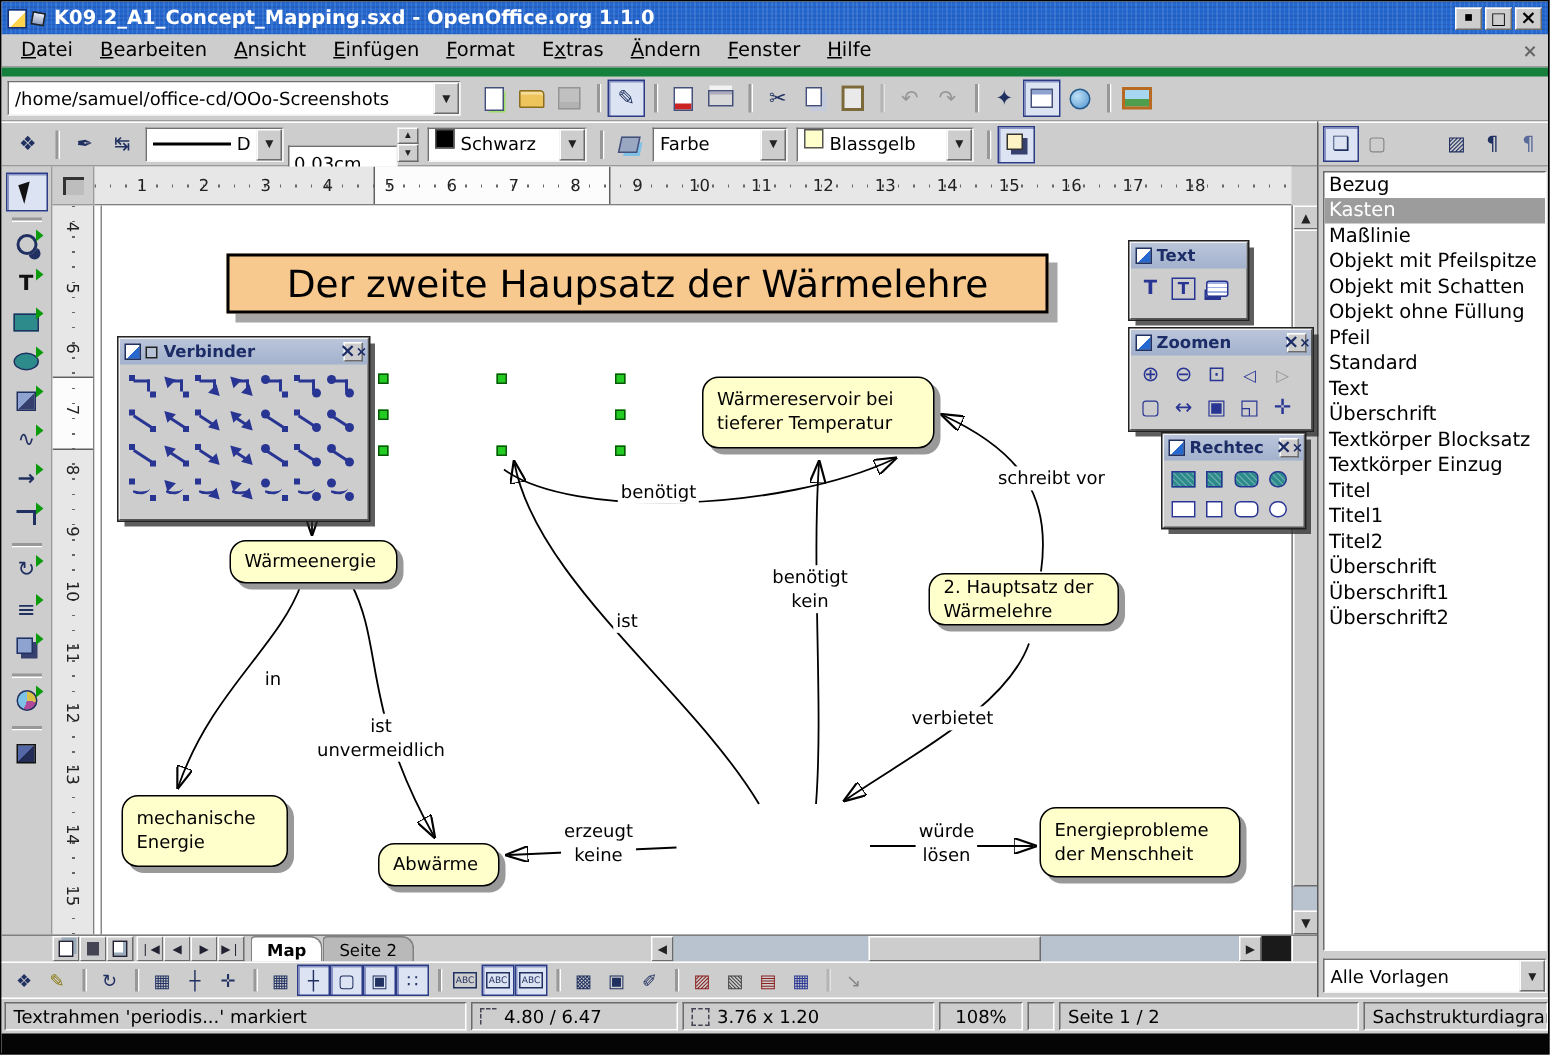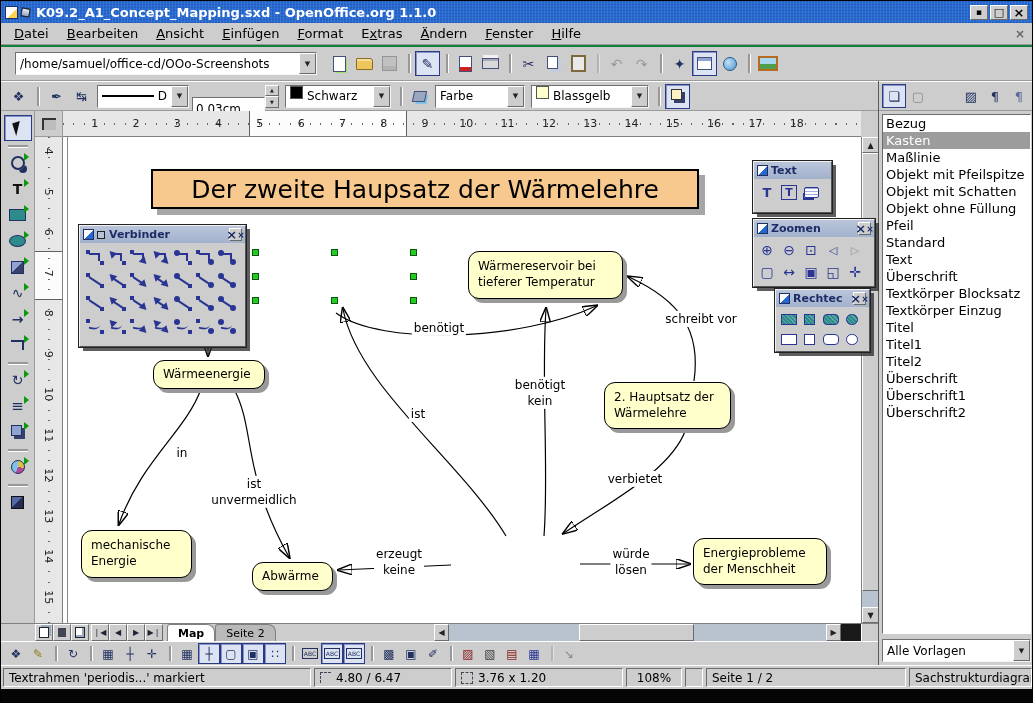--- a/index.html
+++ b/index.html
@@ -31,21 +31,21 @@
   
   #menubar { position:absolute; left:0; top:22px; width:100%; height:22px; background:#cdcdcd;
     border-bottom:1px solid #9a9a9a; display:flex; align-items:center; font-size:13px; padding:0 4px; }
   .menu-item { padding:2px 9px; cursor:default; }
   .menu-item .u { text-decoration:underline; }
   #menubar .menu-close { margin-left:auto; width:16px; text-align:center; color:#666; font-size:12px; }
   [data-name="close-document-icon"]::before { content:"×"; font-weight:bold; }
 
   
   #funcbar { position:absolute; left:0; top:44px; width:100%; height:36px; background:#cdcdcd;
-    border-top:2px solid #15803d; border-bottom:1px solid #9a9a9a; display:flex; align-items:center; padding:0 14px; }
+    border-top:6px solid #15803d; border-bottom:1px solid #9a9a9a; display:flex; align-items:center; padding:0 4px; }
   .combo { display:flex; align-items:stretch; background:#fff; height:23px;
     border:1px solid; border-color:#707070 #f5f5f5 #f5f5f5 #707070; }
   .combo input { border:0; outline:0; font:12px "DejaVu Sans",sans-serif; padding:0 4px; }
   .drop-btn { width:17px; background:#cdcdcd; border:1px solid; border-color:#fff #6b6b6b #6b6b6b #fff;
     display:flex; align-items:center; justify-content:center; font-size:7px; color:#222; }
   #url-combo { width:302px; margin-right:10px; }
   #url-combo input { width:283px; }
 
   .tbtn { width:25px; height:25px; display:flex; align-items:center; justify-content:center;
     position:relative; background:transparent; border:1px solid transparent; }
@@ -529,21 +529,21 @@
         <path d="M171,252 C193,294 178,334 226,420" marker-end="url(#ah)" data-name="connector-line-ist-unvermeidlich"></path>
         <path d="M388,428 L276,433" marker-end="url(#ah)" data-name="connector-line-erzeugt-keine"></path>
         <path d="M517,427 L626,427" marker-end="url(#ah)" data-name="connector-line-wuerde-loesen"></path>
       </svg>
 
       <div id="map-title" data-name="map-title-box">Der zweite Haupsatz der Wärmelehre</div>
 
       <div class="cnode" data-name="concept-node-waermereservoir" style="left:405px; top:114px; width:155px; height:48px;">Wärmereservoir bei
 tieferer Temperatur</div>
       <div class="cnode" data-name="concept-node-waermeenergie" style="left:90px; top:223px; width:112px; height:29px;">Wärmeenergie</div>
-      <div class="cnode" data-name="concept-node-hauptsatz" style="left:541px; top:245px; width:127px; height:47px;">2. Hauptsatz der
+      <div class="cnode" data-name="concept-node-hauptsatz" style="left:556px; top:245px; width:127px; height:35px;">2. Hauptsatz der
 Wärmelehre</div>
       <div class="cnode" data-name="concept-node-mechanische-energie" style="left:18px; top:393px; width:111px; height:48px;">mechanische
 Energie</div>
       <div class="cnode" data-name="concept-node-abwaerme" style="left:189px; top:425px; width:81px; height:29px;">Abwärme</div>
       <div class="cnode" data-name="concept-node-energieprobleme" style="left:630px; top:401px; width:134px; height:47px;">Energieprobleme
 der Menschheit</div>
 
       <span class="handle" data-name="selection-handle" style="left:189px; top:112px;"></span>
       <span class="handle" data-name="selection-handle" style="left:268px; top:112px;"></span>
       <span class="handle" data-name="selection-handle" style="left:347px; top:112px;"></span>

